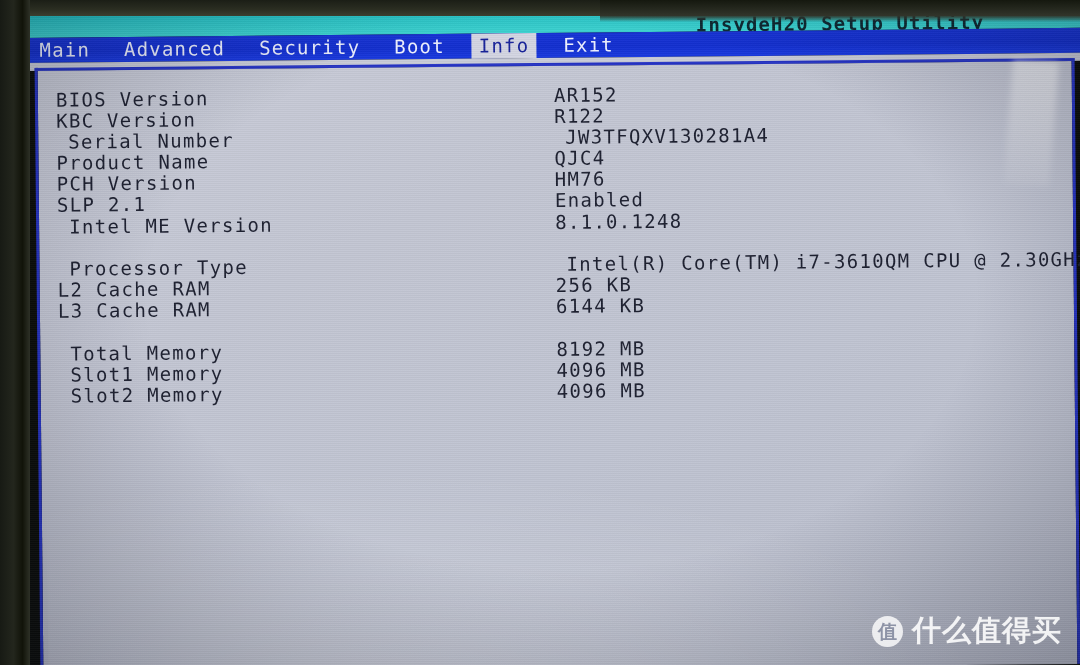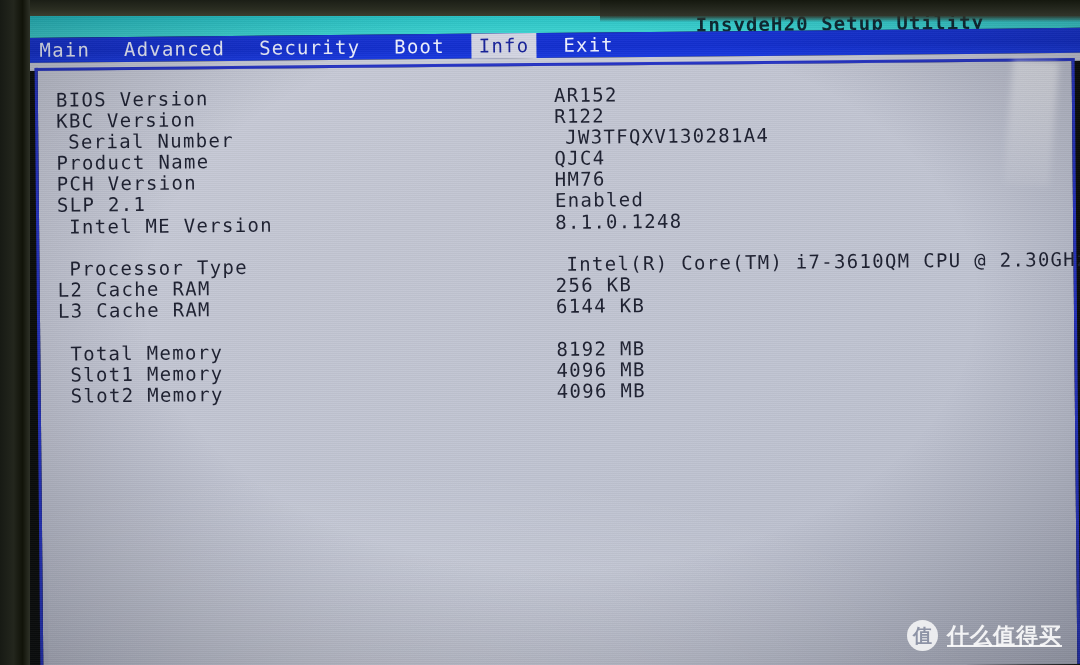--- a/index.html
+++ b/index.html
@@ -215,26 +215,25 @@
     width: 31px; height: 31px;
     border-radius: 50%;
     background: rgba(255,255,255,0.80);
     color: #8d93a6;
     font-size: 19px;
     line-height: 31px;
     text-align: center;
     font-weight: 700;
   }
   .wm-text {
-    font-size: 22px;
+    font-size: 29px;
     color: rgba(255,255,255,0.88);
     letter-spacing: 1px;
     font-weight: 700;
     white-space: nowrap;
-    text-decoration: underline;
   }
 </style>
 </head>
 <body>
 
 <div id="photo">
 
   <div id="screen">
 
     <div class="titlebar">

